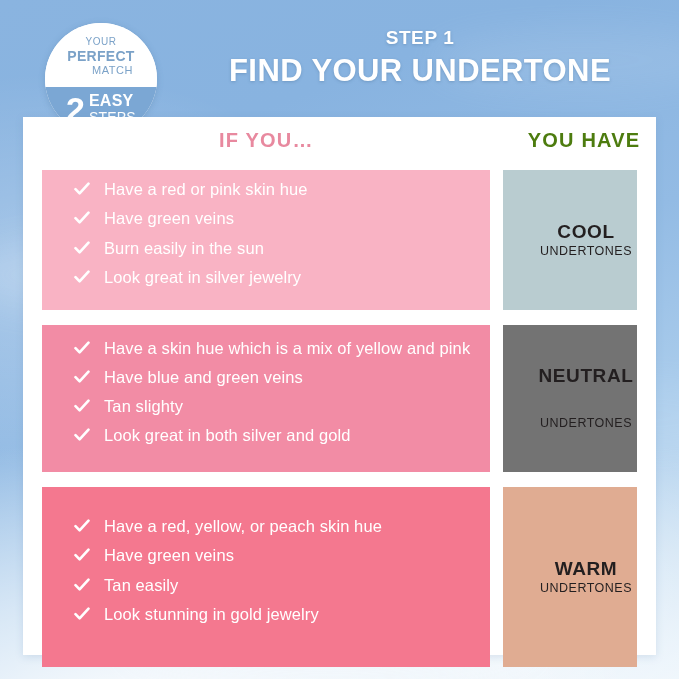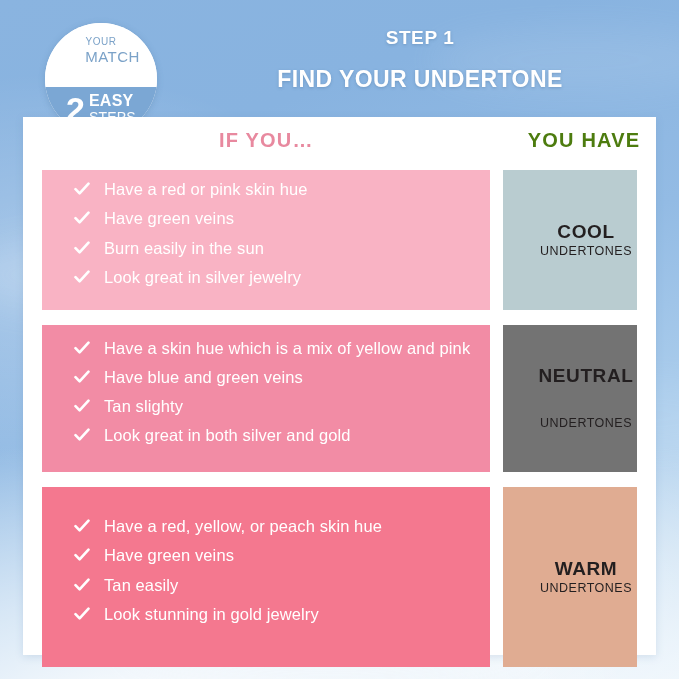--- a/index.html
+++ b/index.html
@@ -48,24 +48,24 @@
     color: #ffffff;
     text-shadow: 0 1px 3px rgba(80,120,160,0.45);
   }
   .step-label {
     font-size: 19px;
     font-weight: bold;
     letter-spacing: 0.6px;
     line-height: 1.1;
   }
   .main-title {
-    font-size: 23px;
+    font-size: 31px;
     font-weight: bold;
     letter-spacing: 0.4px;
-    margin-top: 18px;
+    margin-top: 5px;
     line-height: 1.1;
     white-space: nowrap;
   }
 
   
   .badge {
     position: absolute;
     left: 45px;
     top: 23px;
     width: 112px;
@@ -82,21 +82,21 @@
     height: 57%;
     background: #ffffff;
     color: #7ba2c8;
     text-align: center;
     padding-top: 13px;
     box-sizing: border-box;
     line-height: 1.18;
   }
   .badge-your   { font-size: 10px; letter-spacing: .5px; }
   .badge-perfect{ font-size: 14px; font-weight: bold; letter-spacing: .3px; }
-  .badge-match  { font-size: 15px; letter-spacing: .5px; padding-left: 23px; }
+  .badge-match  { font-size: 11px; letter-spacing: .5px; padding-left: 23px; }
 
   .badge-bottom {
     position: absolute;
     left: 0; bottom: 0;
     width: 100%;
     height: 43%;
     background: #7ba7d4;
     color: #ffffff;
     display: flex;
     align-items: center;
@@ -231,20 +231,21 @@
 <div id="infographic">
 
   <div class="cloud c1"></div>
   <div class="cloud c2"></div>
   <div class="cloud c3"></div>
   <div class="cloud c4"></div>
 
   <div class="badge">
     <div class="badge-top">
       <div class="badge-your">YOUR</div>
+      <div class="badge-perfect">PERFECT</div>
       <div class="badge-match">MATCH</div>
     </div>
     <div class="badge-bottom">
       <div class="badge-num">2</div>
       <div class="badge-steps-txt">
         <div class="badge-easy">EASY</div>
         <div class="badge-steps">STEPS</div>
       </div>
     </div>
   </div>

